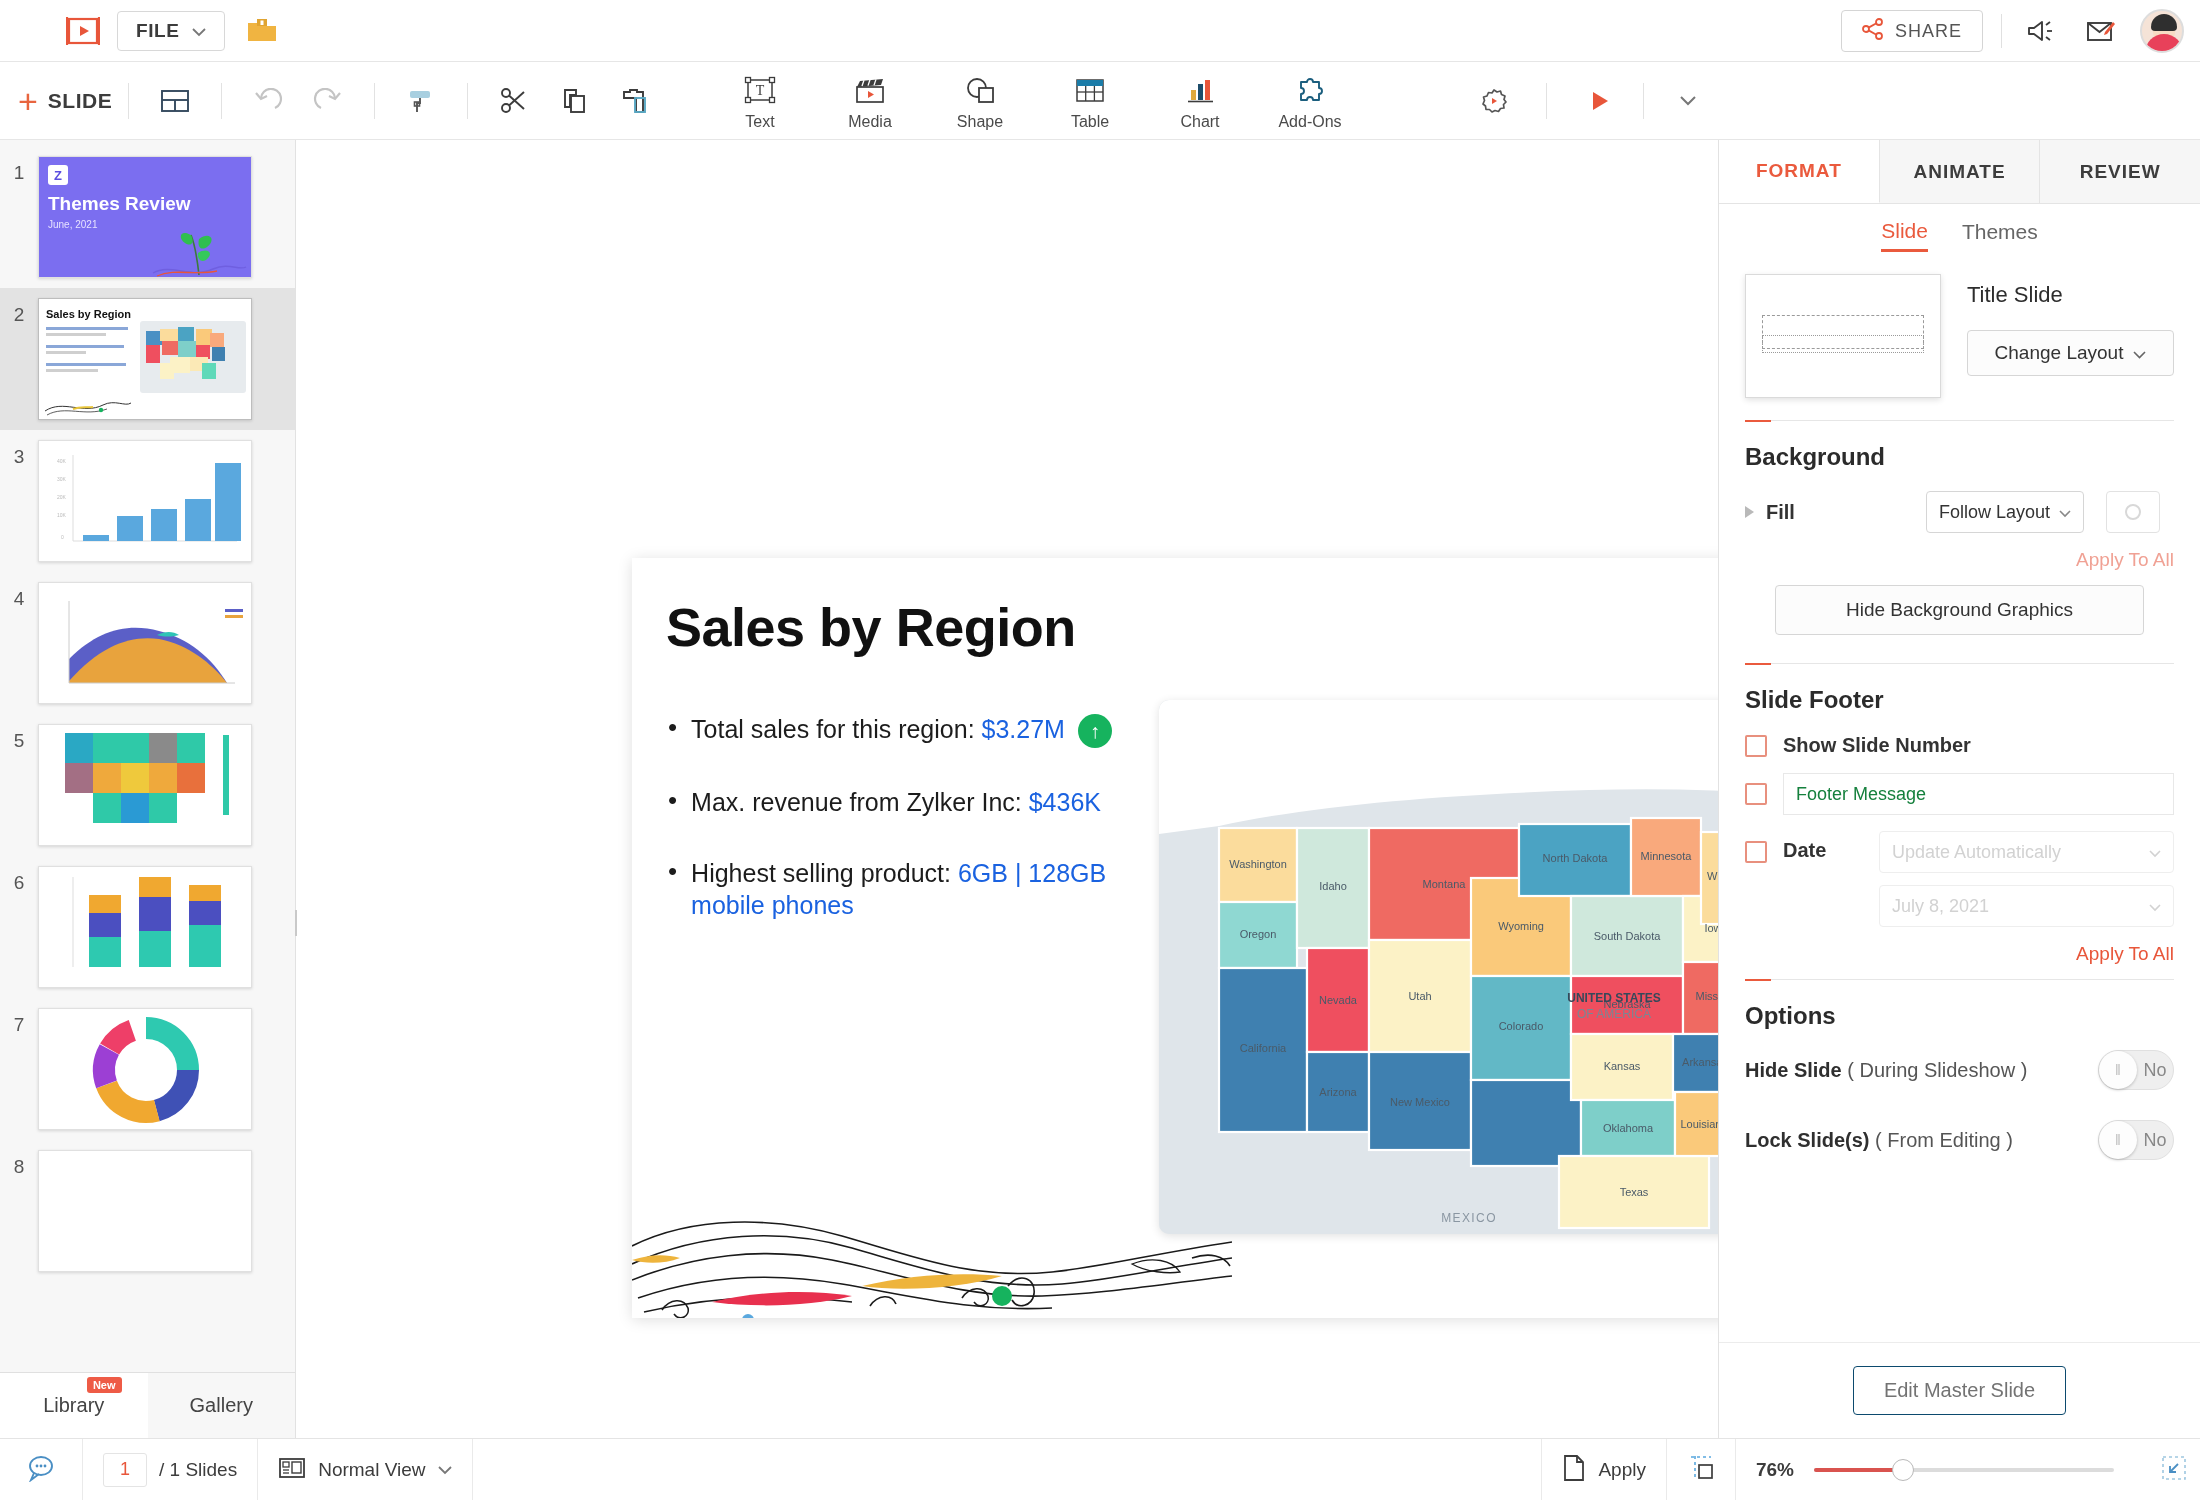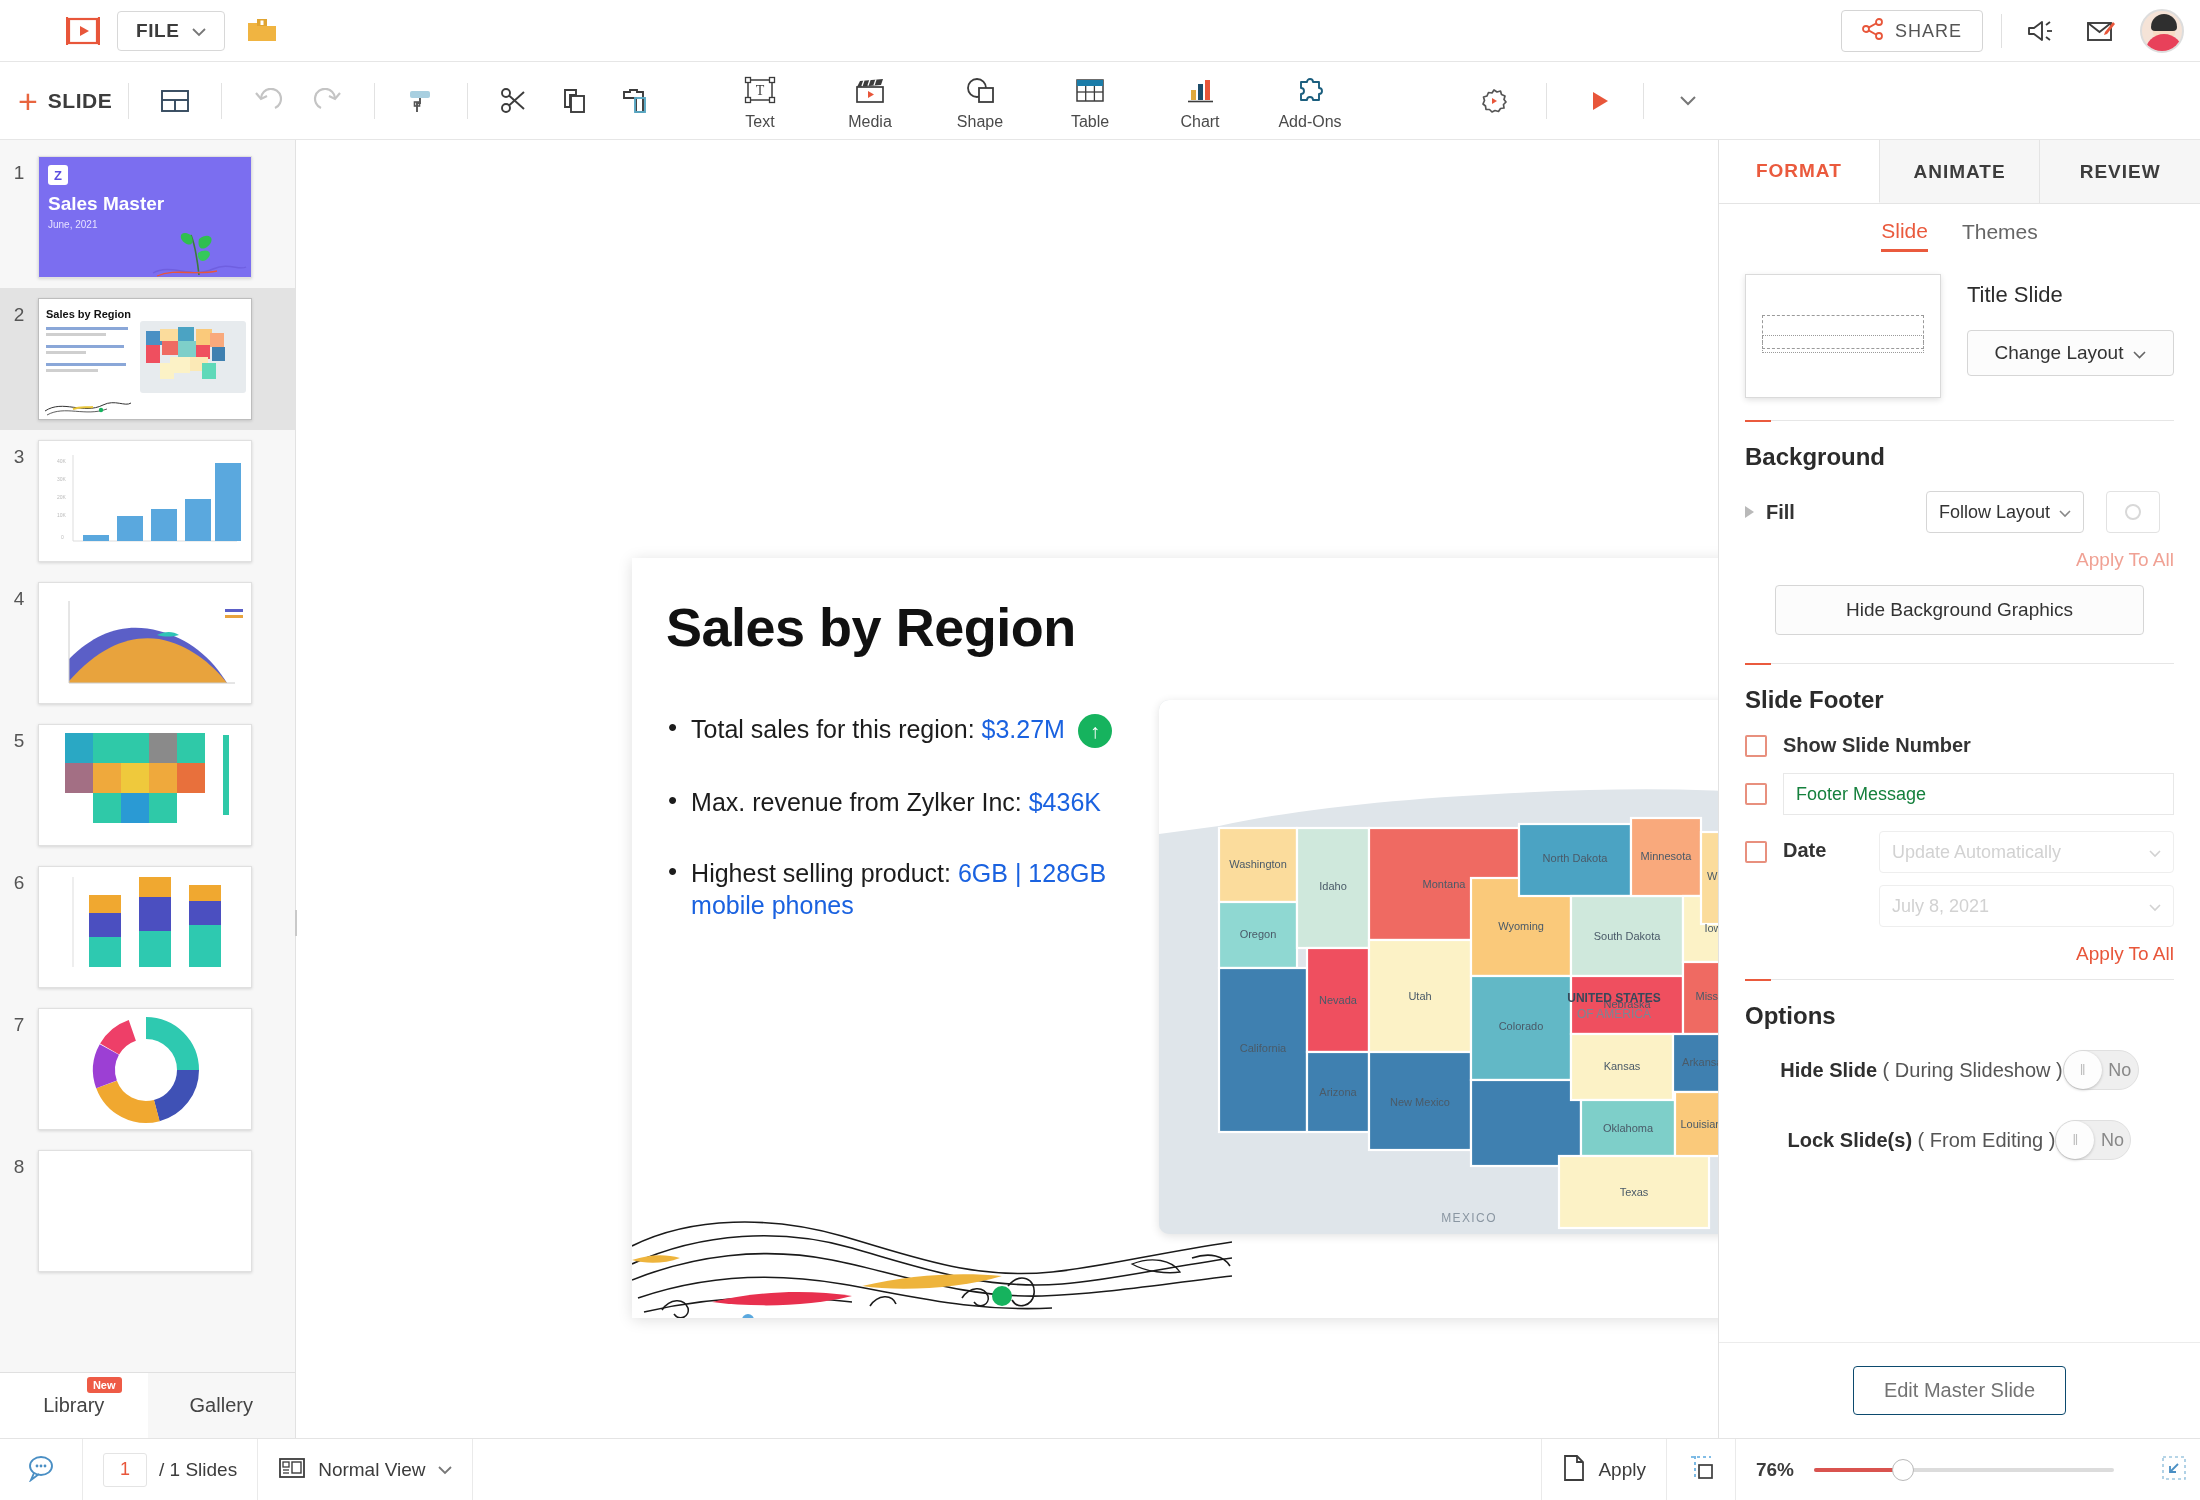--- a/index.html
+++ b/index.html
@@ -136,21 +136,21 @@
   .colorswatch { width:54px;height:42px;border:1px solid #e2e2e2;border-radius:4px;background:#fff; display:flex;align-items:center;justify-content:center; cursor:pointer;}
   .applyall { text-align:right; color:#f0a194; font-size:19px; cursor:pointer; margin: 6px 0 14px 0; }
   .applyall.strong { color:#e8563a; }
   .chk { width: 22px; height:22px; border:2px solid #e8907e; border-radius:2px; margin-right: 16px; cursor:pointer; flex:none; background:#fff;}
   .chklabel { font-size: 20px; font-weight:bold; color:#333; }
   .textinput { flex:1; height:42px; border:1px solid #e8e8e8; border-radius:0; padding: 0 12px; font-size:18px; color:#15803d; display:flex; align-items:center; background:#fff;}
   .ghost-select {
     height:42px; border:1px solid #eee; border-radius:4px; padding:0 12px; display:flex;
     align-items:center; justify-content:space-between; font-size:18px; color:#d2d2d2; background:#fff;
   }
-  .opt-row { display:flex; align-items:center; justify-content:center; margin-bottom: 30px; }
+  .opt-row { display:flex; align-items:center; justify-content:space-between; margin-bottom: 30px; }
   .opt-lbl { font-size: 20px; color:#2f2f2f; }
   .opt-lbl b { font-weight:bold; }
   .opt-lbl span { color:#555; }
   .toggle {
     width: 76px; height:40px; border-radius:20px; background:#efefef; border:1px solid #e0e0e0;
     display:flex; align-items:center; position:relative; cursor:pointer;
   }
   .toggle .knob { width:38px;height:38px;border-radius:50%;background:#fdfdfd;box-shadow:0 1px 3px rgba(0,0,0,.22); display:flex;align-items:center;justify-content:center; color:#bdbdbd; font-size:14px;}
   .toggle .tval { flex:1; text-align:center; font-size:18px; color:#888; }
 
@@ -397,21 +397,21 @@
 
   <div class="bodyrow">
 
     <div class="slidepanel">
       <div class="slidelist">
 
         <div class="slide-row">
           <div class="slide-num">1</div>
           <div class="slide-thumb" style="background:#7b6ef0;">
             <div style="position:absolute;left:9px;top:8px;width:20px;height:20px;background:#fff;border-radius:3px;display:flex;align-items:center;justify-content:center;font-size:13px;font-weight:bold;color:#5b4ee0;">Z</div>
-            <div style="position:absolute;left:9px;top:36px;font-size:19px;color:#fff;font-weight:600;">Sales Master</div>
+            <div style="position:absolute;left:9px;top:36px;font-size:19px;color:#fff;font-weight:600;">Themes Review</div>
             <div style="position:absolute;left:9px;top:62px;font-size:10px;color:#e6e2ff;">June, 2021</div>
             <svg style="position:absolute;right:4px;bottom:0;" width="96" height="64" viewBox="0 0 96 64">
               <path d="M48 62 C46 44 44 32 40 22" stroke="#3c7b3c" stroke-width="1.6" fill="none"></path>
               <path d="M40 22 C30 16 26 24 34 30 C40 34 44 30 40 22Z" fill="#2fbf4f"></path>
               <path d="M48 26 C58 18 66 26 56 34 C50 38 46 34 48 26Z" fill="#2fbf4f"></path>
               <path d="M47 40 C56 34 64 40 55 47 C50 50 46 46 47 40Z" fill="#35c95a"></path>
               <path d="M2 60 C20 50 40 66 62 56 C78 49 88 58 95 54" stroke="#6f5fe0" stroke-width="1.4" fill="none"></path>
               <path d="M6 63 C24 55 44 63 66 58" stroke="#e8563a" stroke-width="1.3" fill="none"></path>
             </svg>
           </div>

